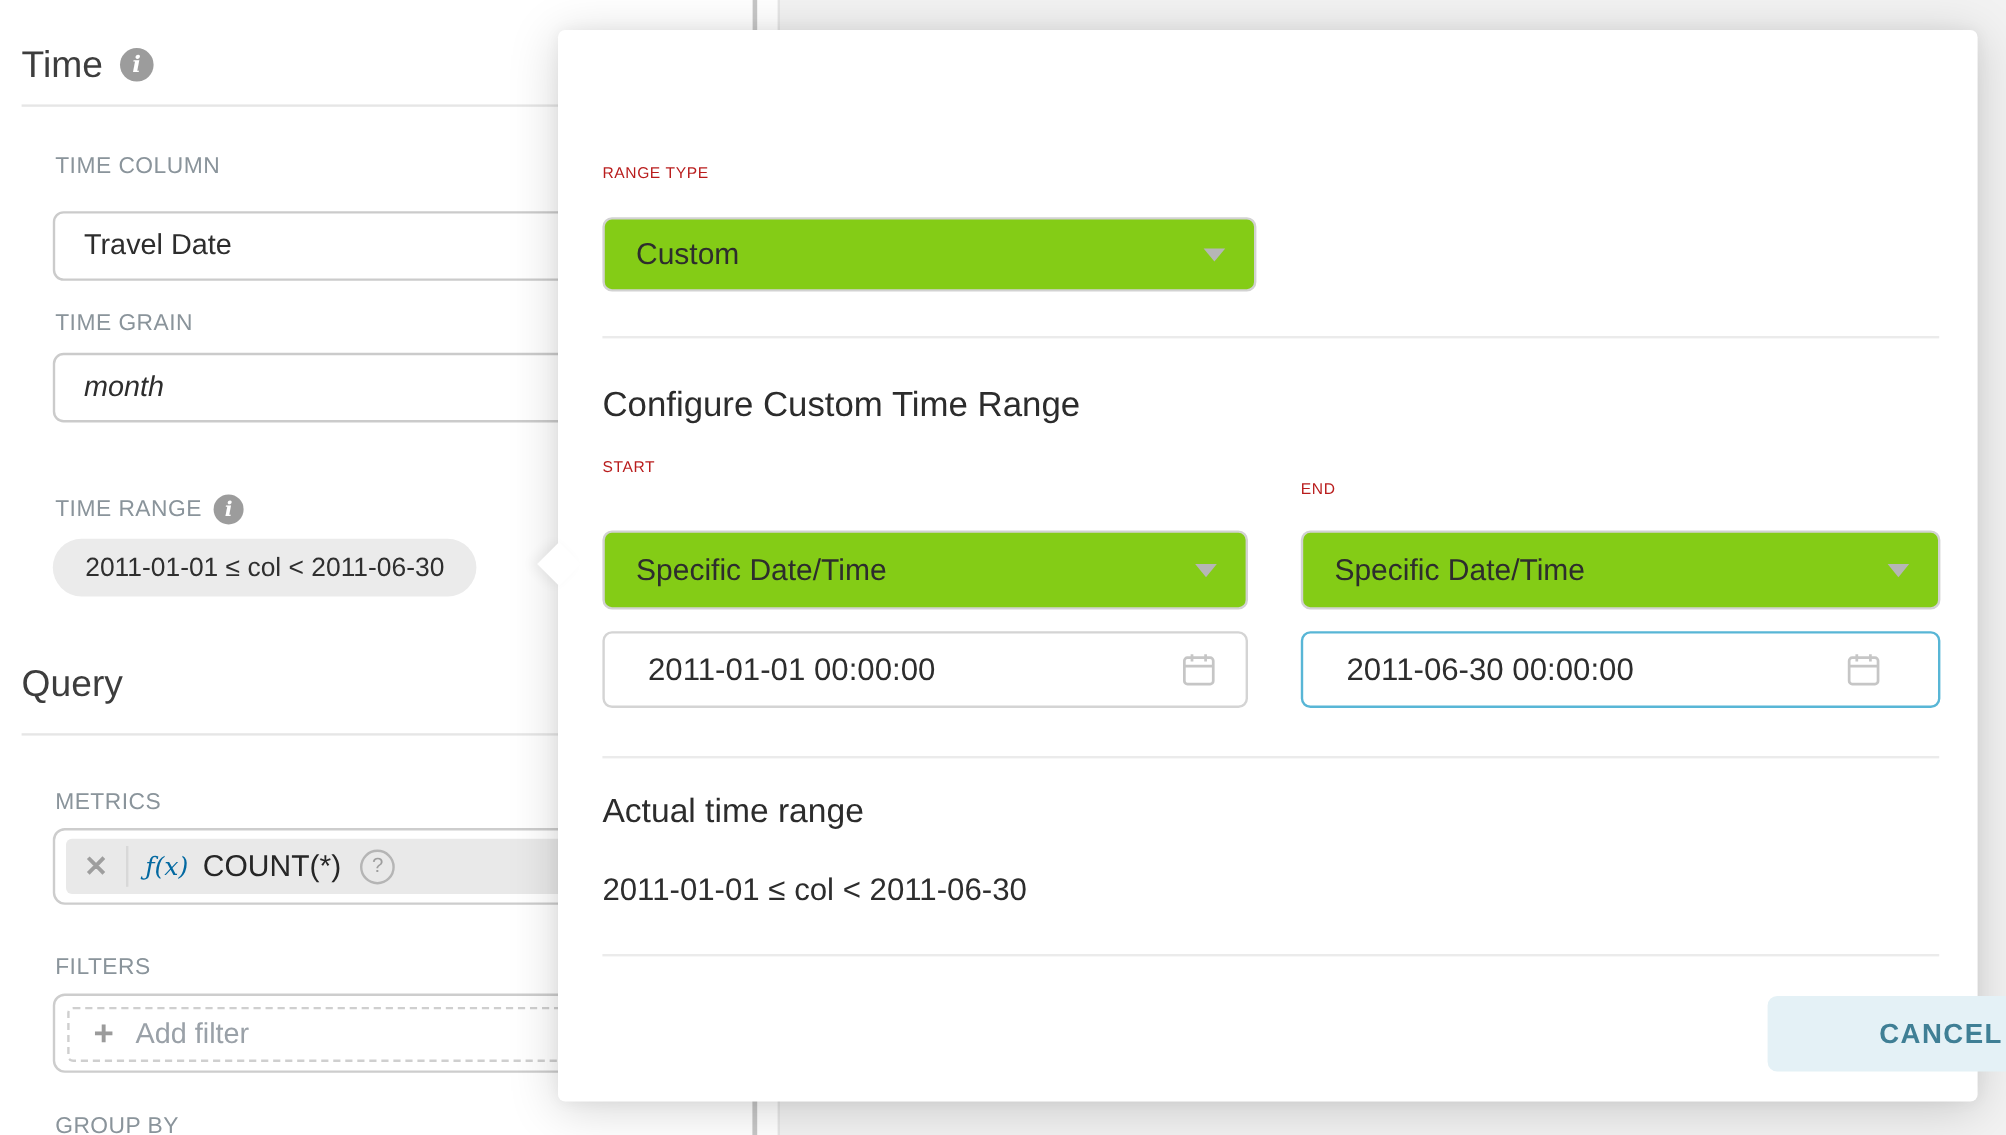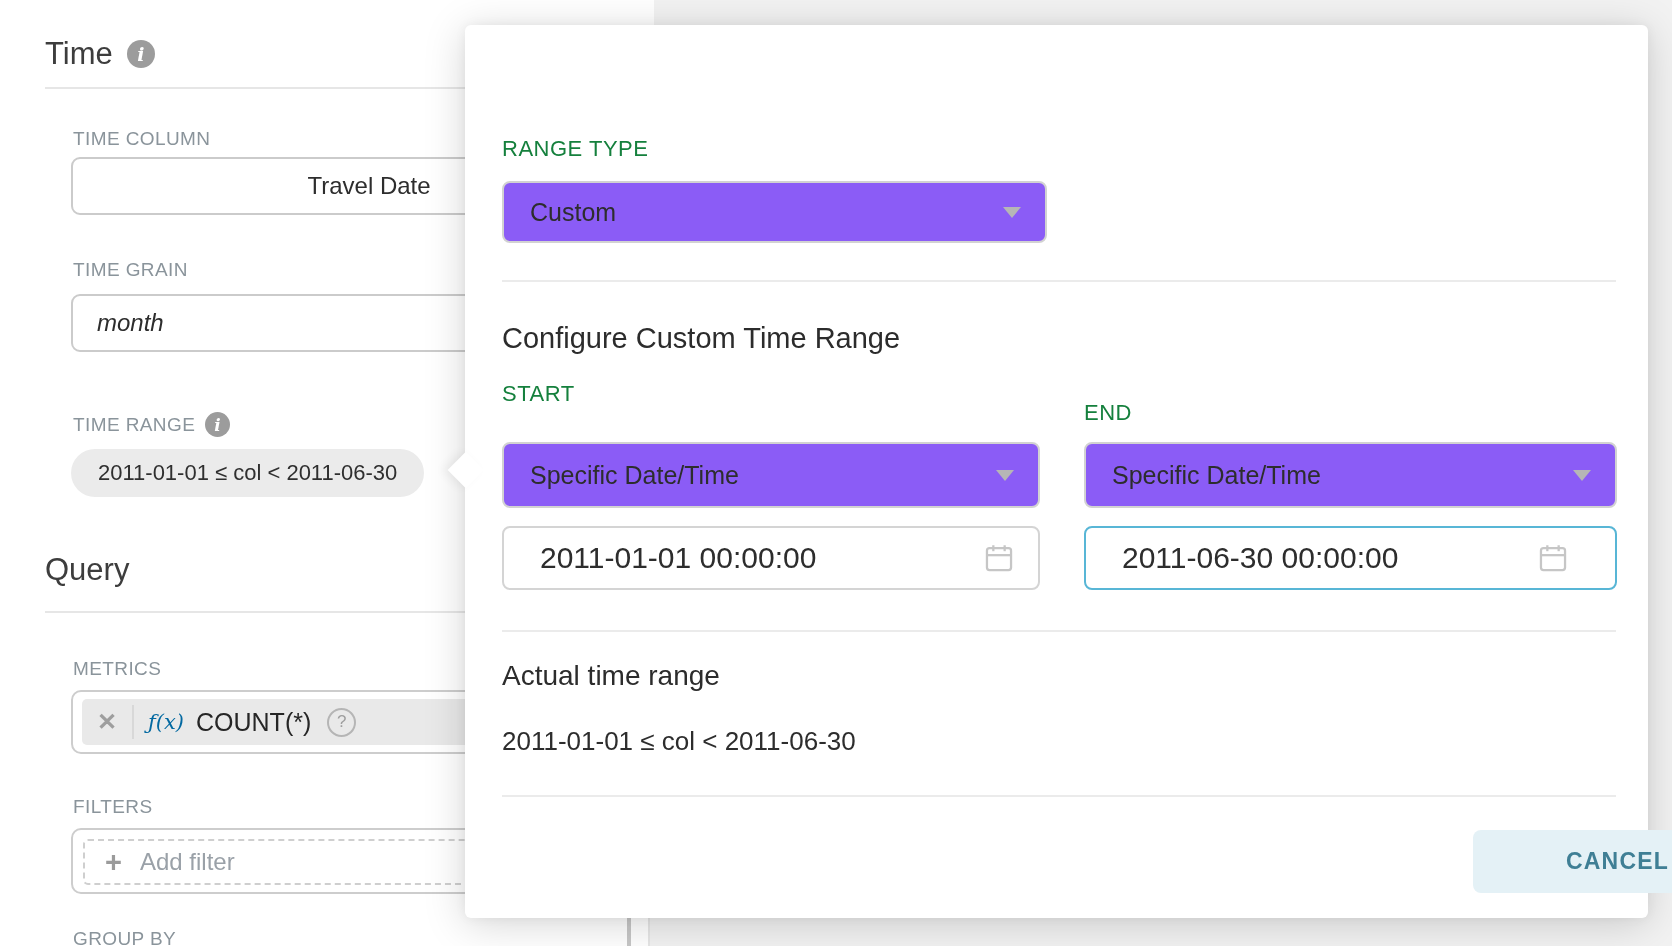--- a/index.html
+++ b/index.html
@@ -6,21 +6,21 @@
   html,body { width:1672px; height:946px; }
   body { font-family:"Liberation Sans", sans-serif; background:#ffffff; overflow:hidden; position:relative; }
   #app { position:absolute; inset:0; width:1672px; height:946px; }
 
   
   .chart-area { position:absolute; left:650px; top:0; width:1022px; height:946px; background:#f2f2f2; }
   .gutter { position:absolute; left:627px; top:0; width:4px; height:946px; background:#c7c7c7; }
   .gutter2 { position:absolute; left:648px; top:0; width:2px; height:946px; background:#e6e6e6; }
 
   
-  .panel { position:absolute; left:0; top:0; width:627px; height:814px; background:#ffffff;margin-left:27px; }
+  .panel { position:absolute; left:0; top:0; width:627px; height:814px; background:#ffffff; }
   .sec-title { position:absolute; left:18px; font-size:31px; color:#3d3d3d; display:flex; align-items:center; gap:14px; }
   .hr { position:absolute; left:18px; width:598px; height:2px; background:#e6e6e6; }
   .ctl-label { position:absolute; left:46px; font-size:19px; letter-spacing:.4px; color:#8a949b; display:flex; align-items:center; gap:10px; }
   .info-dot { width:28px; height:28px; border-radius:50%; background:#9c9c9c; color:#fff; display:inline-flex; align-items:center; justify-content:center; font-family:"DejaVu Serif", serif; font-weight:700; font-size:19px; font-style:italic; }
   .info-dot.sm { width:25px; height:25px; font-size:17px; }
   .selbox { position:absolute; left:44px; width:572px; height:58px; background:#fff; border:2px solid #cbcbcb; border-radius:9px; display:flex; align-items:center; padding-left:24px; font-size:24px; color:#2d2d2d; }
   .pill { position:absolute; left:44px; height:48px; background:#ebebeb; border-radius:24px; display:inline-flex; align-items:center; padding:0 27px; font-size:22px; color:#2f2f2f; }
   .metricbox { position:absolute; left:44px; top:690px; width:572px; height:64px; border:2px solid #cdcdcd; border-radius:10px; background:#fff; }
   .metricpill { position:absolute; left:9px; top:7px; width:548px; height:46px; background:#e9e9e9; border-radius:5px; display:flex; align-items:center; }
   .metric-x { width:50px; text-align:center; color:#9e9e9e; font-size:24px; font-weight:700; cursor:pointer; }
@@ -32,26 +32,26 @@
   .addfilter-inner { position:absolute; left:10px; top:9px; width:548px; height:46px; border:2px dashed #cfcfcf; border-radius:5px; display:flex; align-items:center; color:#9aa1a8; font-size:24px; }
   .plus { color:#9b9b9b; font-size:29px; font-weight:700; margin:0 18px 0 20px; }
 
   
   .modal { position:absolute; left:465px; top:25px; width:1183px; height:893px; background:#fff; border-radius:6px;
            box-shadow:0 6px 42px rgba(0,0,0,.17), 0 0 12px rgba(0,0,0,.05); }
   .modal-arrow { position:absolute; left:-12px; top:432px; width:26px; height:26px; background:#fff; transform:rotate(45deg);
            box-shadow:-4px 4px 10px rgba(0,0,0,.06); }
   .modal-header { position:absolute; left:0; top:0; width:100%; height:67px; border-bottom:2px solid #ededed; display:flex; align-items:center; padding-left:38px; gap:22px; }
   .modal-title { font-size:27px; color:#2f2f2f; }
-  .m-label { position:absolute; font-size:22px; letter-spacing:.5px; color:#15803d; }
-  .m-select { position:absolute; background:#8b5cf6; border:2px solid #d2d2d2; border-radius:8px; display:flex; align-items:center; padding-left:26px; font-size:25px; color:#2d2d2d; }
+  .m-label { position:absolute; font-size:13px; letter-spacing:.5px; color:#b91c1c; }
+  .m-select { position:absolute; background:#84cc16; border:2px solid #d2d2d2; border-radius:8px; display:flex; align-items:center; padding-left:26px; font-size:25px; color:#2d2d2d; }
   .caret { position:absolute; right:24px; top:50%; margin-top:-5px; width:0; height:0; border-left:9px solid transparent; border-right:9px solid transparent; border-top:11px solid #b6b6b6; }
   .m-hr { position:absolute; left:37px; width:1114px; height:2px; background:#ebebeb; }
   .m-h3 { position:absolute; left:37px; font-size:29px; color:#2c2c2c; }
-  .m-input { position:absolute; height:64px; background:#fff; border:2px solid #d4d4d4; border-radius:8px; font-family:"Liberation Sans", sans-serif; font-size:30px; color:#2d2d2d; padding-left:36px; outline:none; width:538px; }
+  .m-input { position:absolute; height:64px; background:#fff; border:2px solid #d4d4d4; border-radius:8px; font-family:"Liberation Sans", sans-serif; font-size:26px; color:#2d2d2d; padding-left:36px; outline:none; width:538px; }
   .m-input.focus { border-color:#58b6d6; }
   .cal { position:absolute; right:24px; top:50%; margin-top:-17px; width:34px; height:34px; }
   .m-text { position:absolute; left:37px; font-size:26px; color:#2d2d2d; }
   .btn { position:absolute; top:830px; width:289px; height:63px; border:none; border-radius:8px; font-family:"Liberation Sans", sans-serif; font-size:23px; font-weight:700; letter-spacing:1.2px; cursor:pointer; }
   .btn-cancel { left:1008px; background:#e4f1f6; color:#3f7f95; }
   .field { position:absolute; }
 </style>
 </head>
 <body>
 
@@ -63,21 +63,21 @@
 
   <div class="panel">
 
     <div class="sec-title" style="top:36px;">
       <span>Time</span>
       <span class="info-dot">i</span>
     </div>
     <div class="hr" style="top:87px;"></div>
 
     <div class="ctl-label" style="top:128px;">TIME COLUMN</div>
-    <div class="selbox" style="top:157px;justify-content:center;">
+    <div class="selbox" style="top:176px;">
       <span>Travel Date</span>
     </div>
 
     <div class="ctl-label" style="top:259px;">TIME GRAIN</div>
     <div class="selbox" style="top:294px;font-style:italic;">
       <span>month</span>
     </div>
 
     <div class="ctl-label" style="top:412px;">
       <span>TIME RANGE</span>

